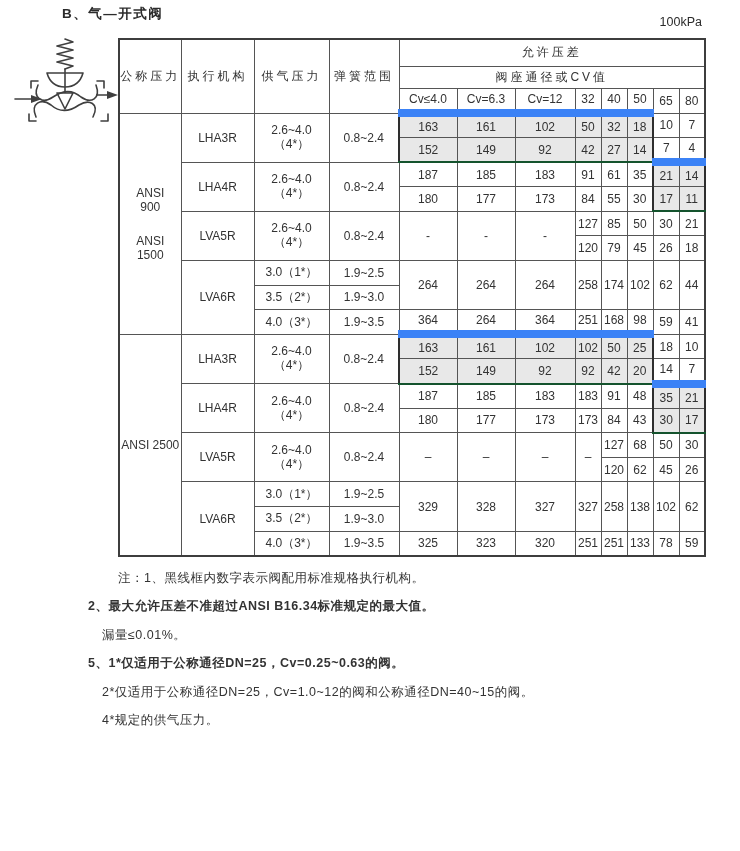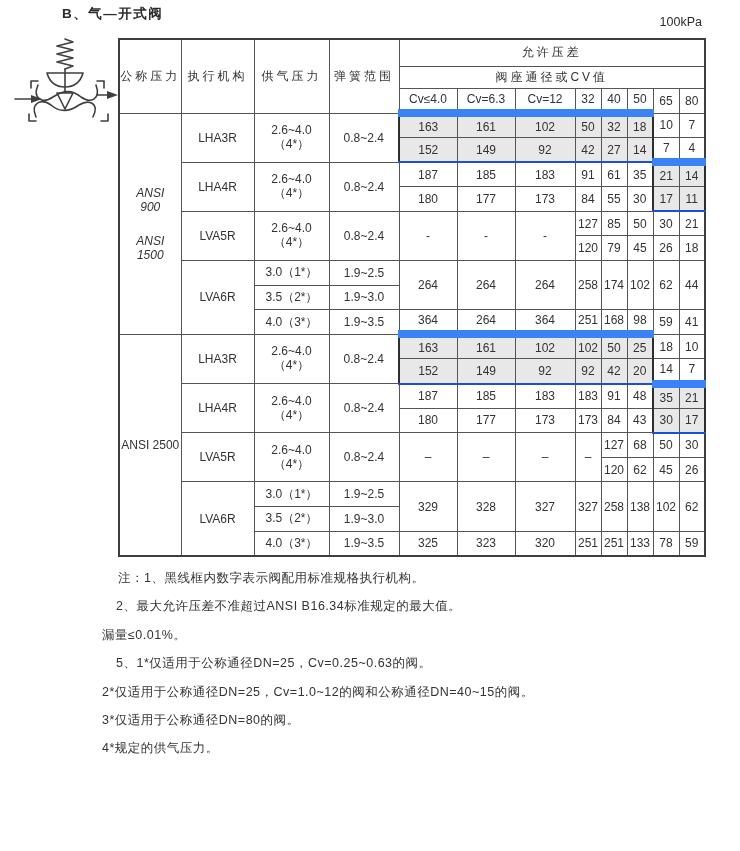--- a/index.html
+++ b/index.html
@@ -22,34 +22,34 @@
     padding:0;font-size:12px;font-weight:normal;color:#333;
     overflow:hidden;
   }
   .spec thead .h1{height:27px;}
   .spec thead .h2{height:22px;}
   .spec thead .h3{height:25px;}
   .spec tbody tr{height:24.6px;}
   .cjk{letter-spacing:3px;}
   .thick-b{border-bottom:2px solid #3d3d3d;}
   td div{line-height:13px;margin:1px 0;}
-  td.pg div{margin:20px 12px;line-height:14px;font-style:italic;}
+  td.pg div{margin:20px 12px;line-height:14px;}
   td.shaded{background:#e8e8e8;}
   td.ft{border-top:8px solid #3b82f6;}
-  td.fb{border-bottom:2px solid #1d4ed8;}
+  td.fb{border-bottom:2px solid #14532d;}
   td.fl{border-left:2px solid #2e2e2e;}
   td.fr{border-right:2px solid #2e2e2e;}
 
   .notes{position:absolute;left:0;top:570px;width:660px;}
   .note{
     height:28.4px;font-size:12.5px;letter-spacing:0.5px;color:#333;
     white-space:nowrap;line-height:16px;
   }
   .ind0{padding-left:118px;}
-  .ind1{padding-left:116px;}
+  .ind1{padding-left:88px;font-weight:bold;}
   .ind2{padding-left:102px;}
 </style>
 </head>
 <body>
 
 <div class="title">B、气—开式阀</div>
 <div class="unit">100kPa</div>
 
 <svg class="valve" viewBox="0 0 106 100" width="106" height="100" xmlns="http://www.w3.org/2000/svg">
   <g fill="none" stroke="#3f3f3f" stroke-width="1.6" stroke-linecap="round" stroke-linejoin="round">
@@ -322,15 +322,14 @@
       </tr>
     </tbody>
 </table>
 
 <div class="notes" id="notes">
     <div class="note ind0">注：1、黑线框内数字表示阀配用标准规格执行机构。</div>
     <div class="note ind1">2、最大允许压差不准超过ANSI B16.34标准规定的最大值。</div>
     <div class="note ind2">漏量≤0.01%。</div>
     <div class="note ind1">5、1*仅适用于公称通径DN=25，Cv=0.25~0.63的阀。</div>
     <div class="note ind2">2*仅适用于公称通径DN=25，Cv=1.0~12的阀和公称通径DN=40~15的阀。</div>
-    <div class="note ind2">3*仅适用于公称通径DN=80的阀。</div>
     <div class="note ind2">4*规定的供气压力。</div>
   </div>
 
 </body></html>

